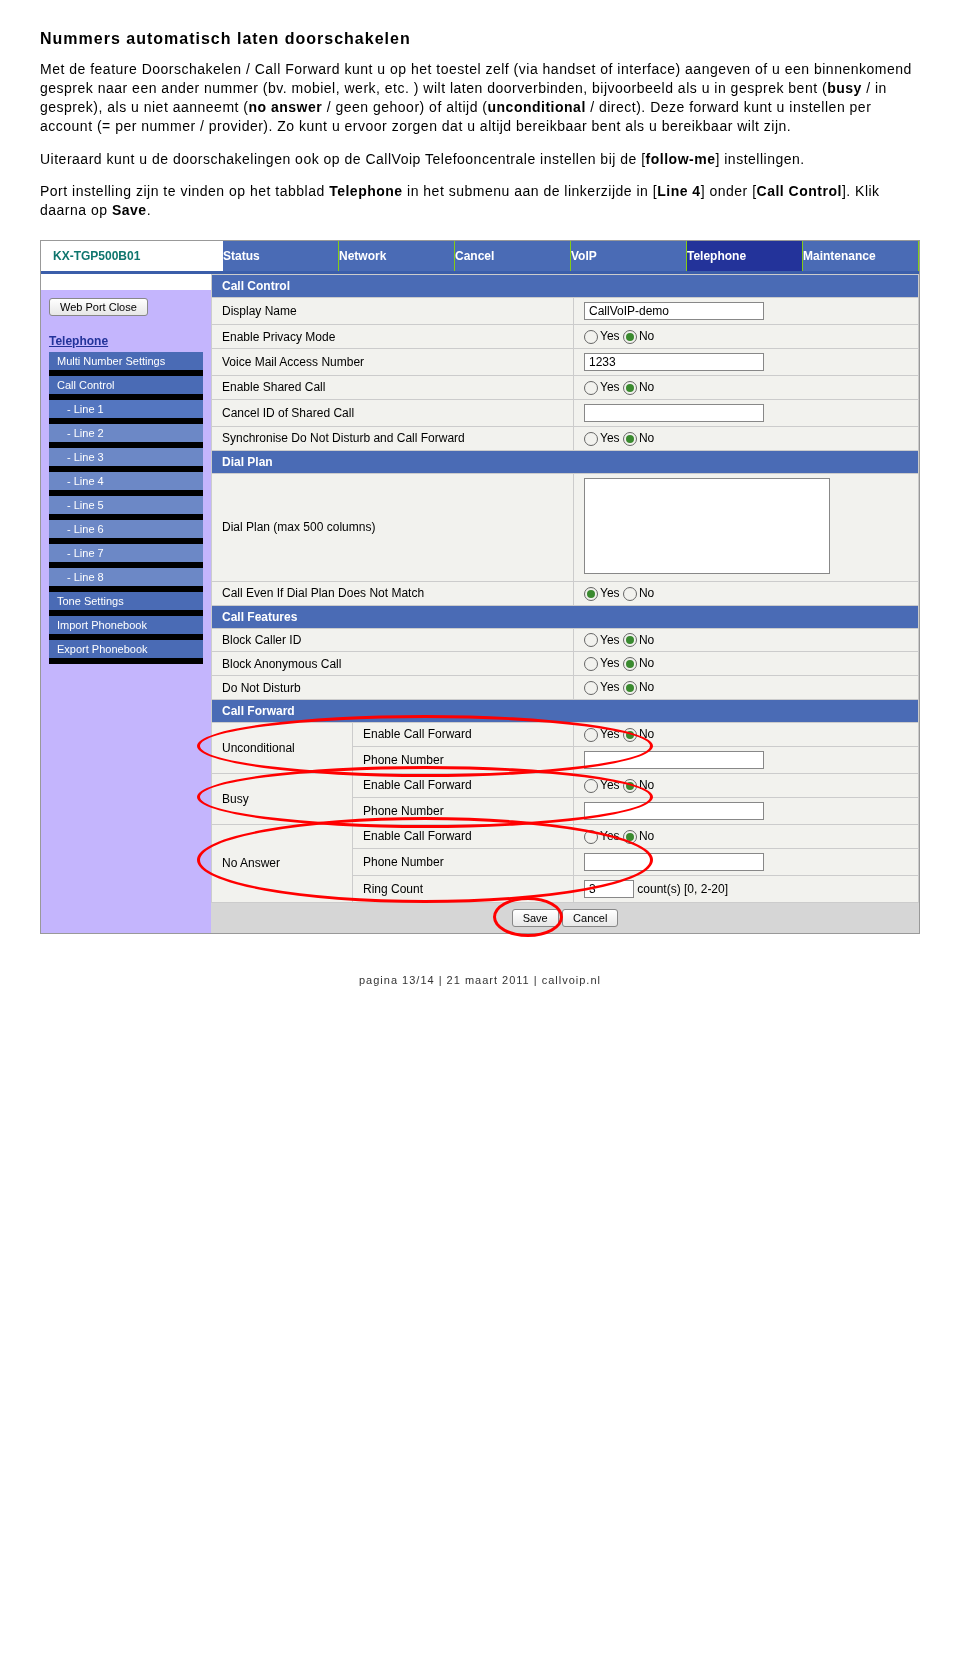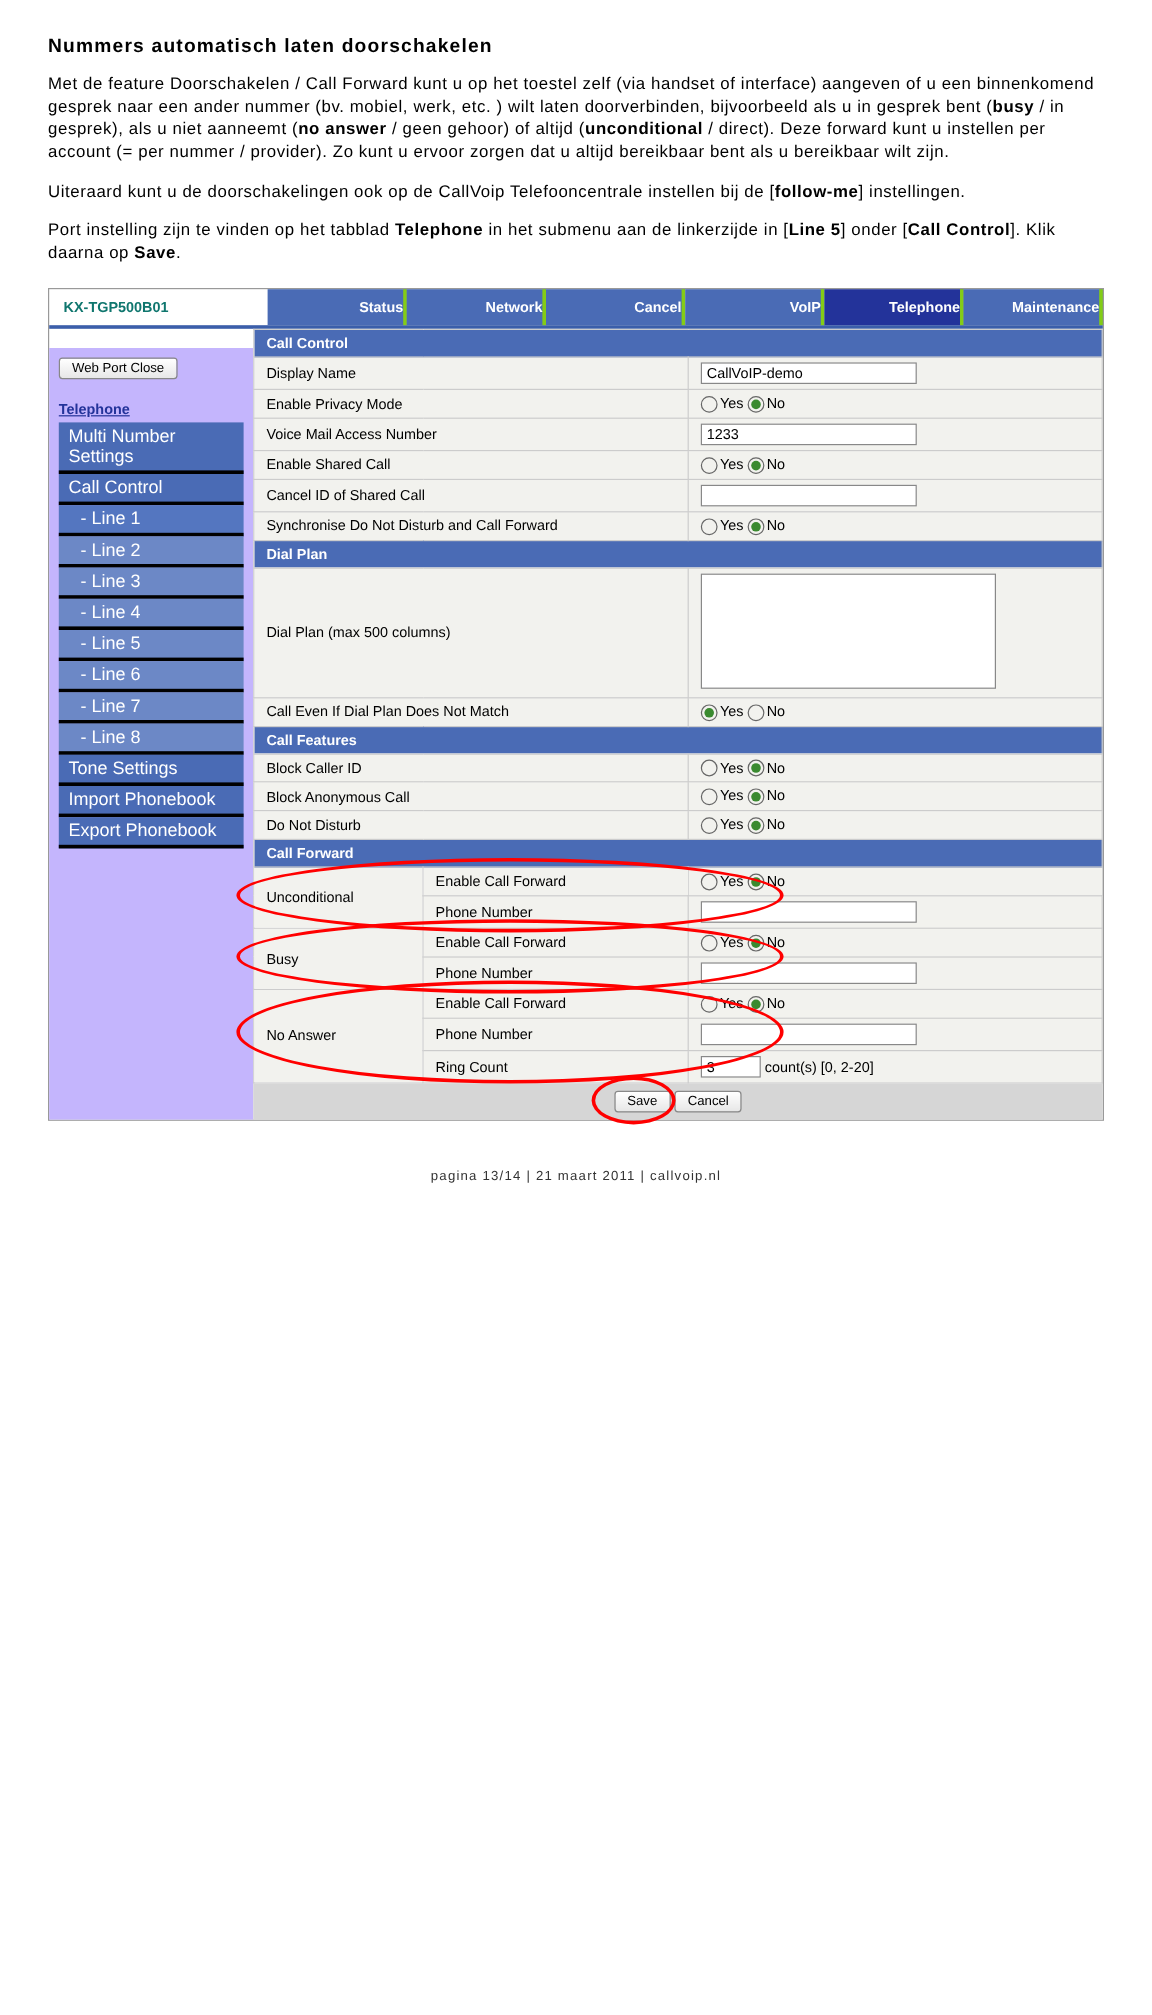--- a/index.html
+++ b/index.html
@@ -37,26 +37,26 @@
   }
   .device {
     width: 170px;
     padding-left: 12px;
     font-weight: bold;
     color: #0f766e;
   }
   .tabs { display: flex; flex: 1; }
   .tab {
     flex: 1;
-    text-align: right;
+    text-align: left;
     line-height: 30px;
     color: #fff;
     background: #4a6bb5;
     font-weight: bold;
-    border-right: 3px solid #84cc16;
+    border-right: 1px solid #84cc16;
     position: relative;
   }
   .tab.active { background: #23339a; }
   .ellipse {
     position: absolute;
     border: 3px solid red;
     border-radius: 50%;
     pointer-events: none;
     z-index: 10;
   }
@@ -81,22 +81,22 @@
     font-weight: bold;
     text-decoration: underline;
     margin: 18px 0 4px 0;
     font-size: 12px;
   }
   .side ul { list-style: none; padding: 0; margin: 0; }
   .side li {
     background: #4a6bb5;
     color: #fff;
     padding: 3px 8px;
-    font-size: 15px;
-    border-bottom: 3px solid #000000;
+    font-size: 11px;
+    border-bottom: 6px solid #000000;
     position: relative;
   }
   .side li.sub { background: #6c88c6; padding-left: 18px; }
   .side li.sub.active { background: #5476c0; }
 
   .main { flex: 1; padding: 0; position: relative; }
   .page-title {
     color: #23339a;
     font-weight: bold;
     font-size: 22px;
@@ -157,21 +157,21 @@
 
 <p>
   <span>Met de feature Doorschakelen / Call Forward kunt u op het toestel zelf (via handset of interface) aangeven of u een binnenkomend gesprek naar een ander nummer (bv. mobiel, werk, etc. ) wilt laten doorverbinden, bijvoorbeeld als u in gesprek bent (</span><b>busy</b><span> / in gesprek), als u niet aanneemt (</span><b>no answer</b><span> / geen gehoor) of altijd (</span><b>unconditional</b><span> / direct). Deze forward kunt u instellen per account (= per nummer / provider). Zo kunt u ervoor zorgen dat u altijd bereikbaar bent als u bereikbaar wilt zijn.</span>
 </p>
 
 <p>
   <span>Uiteraard kunt u de doorschakelingen ook op de CallVoip Telefooncentrale instellen bij de [</span><b>follow-me</b><span>] instellingen.</span>
 </p>
 
 <p>
-  <span>Port instelling zijn te vinden op het tabblad </span><b>Telephone</b><span> in het submenu aan de linkerzijde in [</span><b>Line 5</b><span>] onder [</span><b>Call Control</b><span>]. Klik daarna op </span><b>Save</b><span>.</span>
+  <span>Port instelling zijn te vinden op het tabblad </span><b>Telephone</b><span> in het submenu aan de linkerzijde in [</span><b>Line 4</b><span>] onder [</span><b>Call Control</b><span>]. Klik daarna op </span><b>Save</b><span>.</span>
 </p>
 
 <div class="app">
   <div class="topbar">
     <div class="device">KX-TGP500B01</div>
     <div class="tabs">
       <div class="tab">Status</div>
       <div class="tab">Network</div>
       <div class="tab">Cancel</div>
       <div class="tab">VoIP</div>

